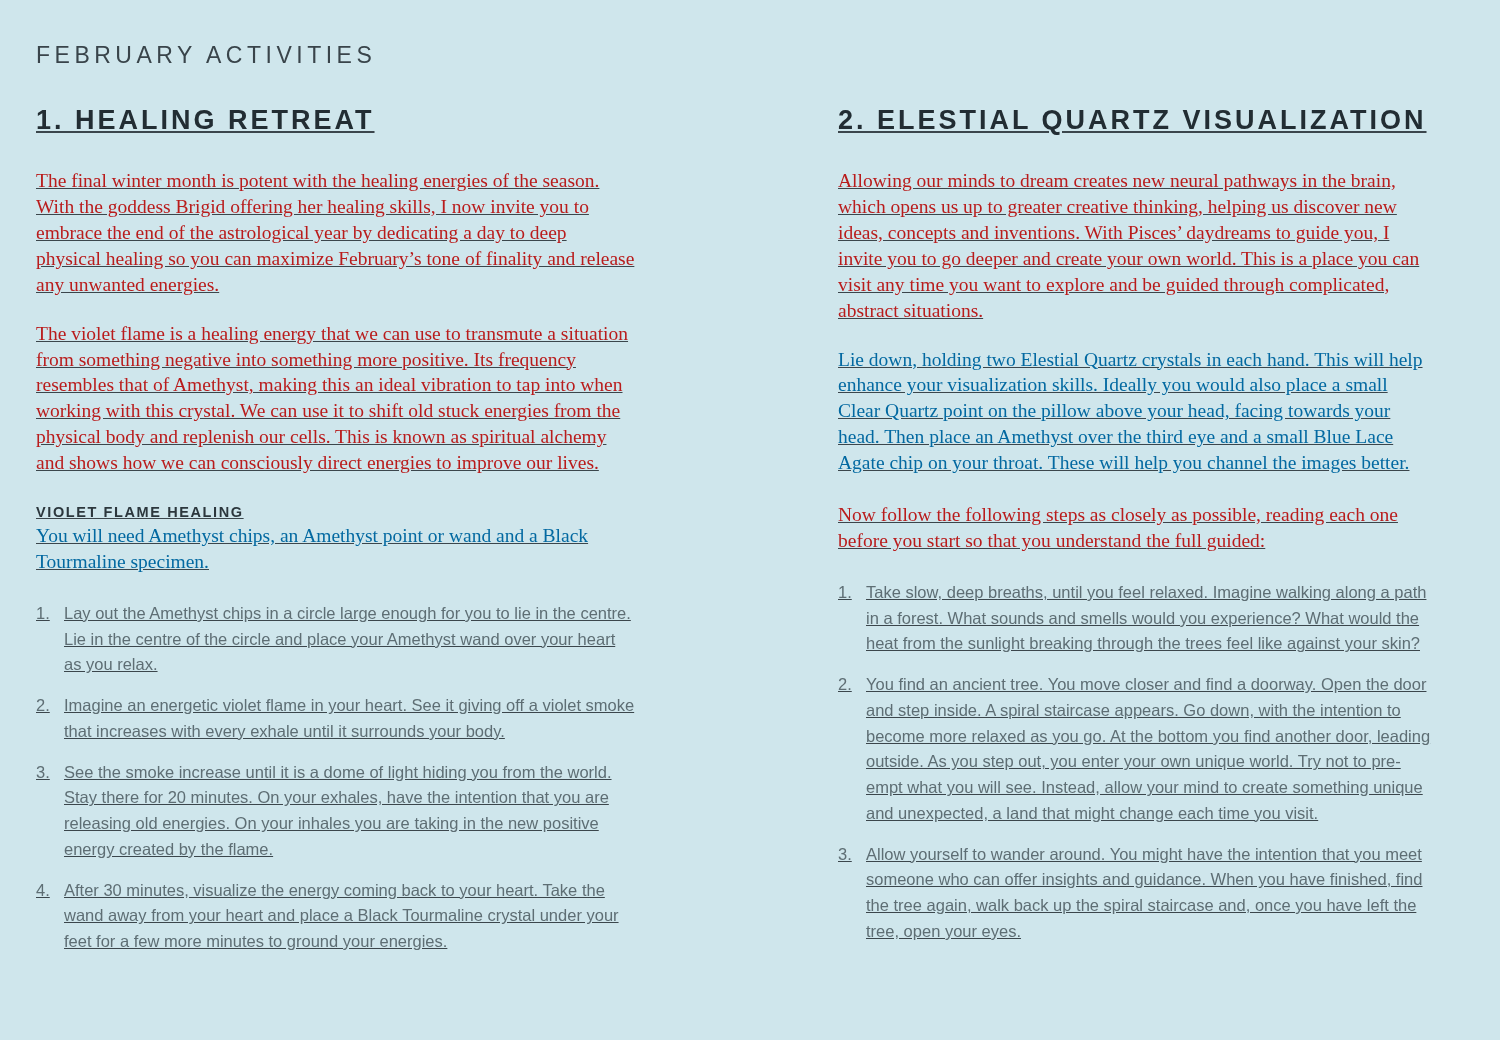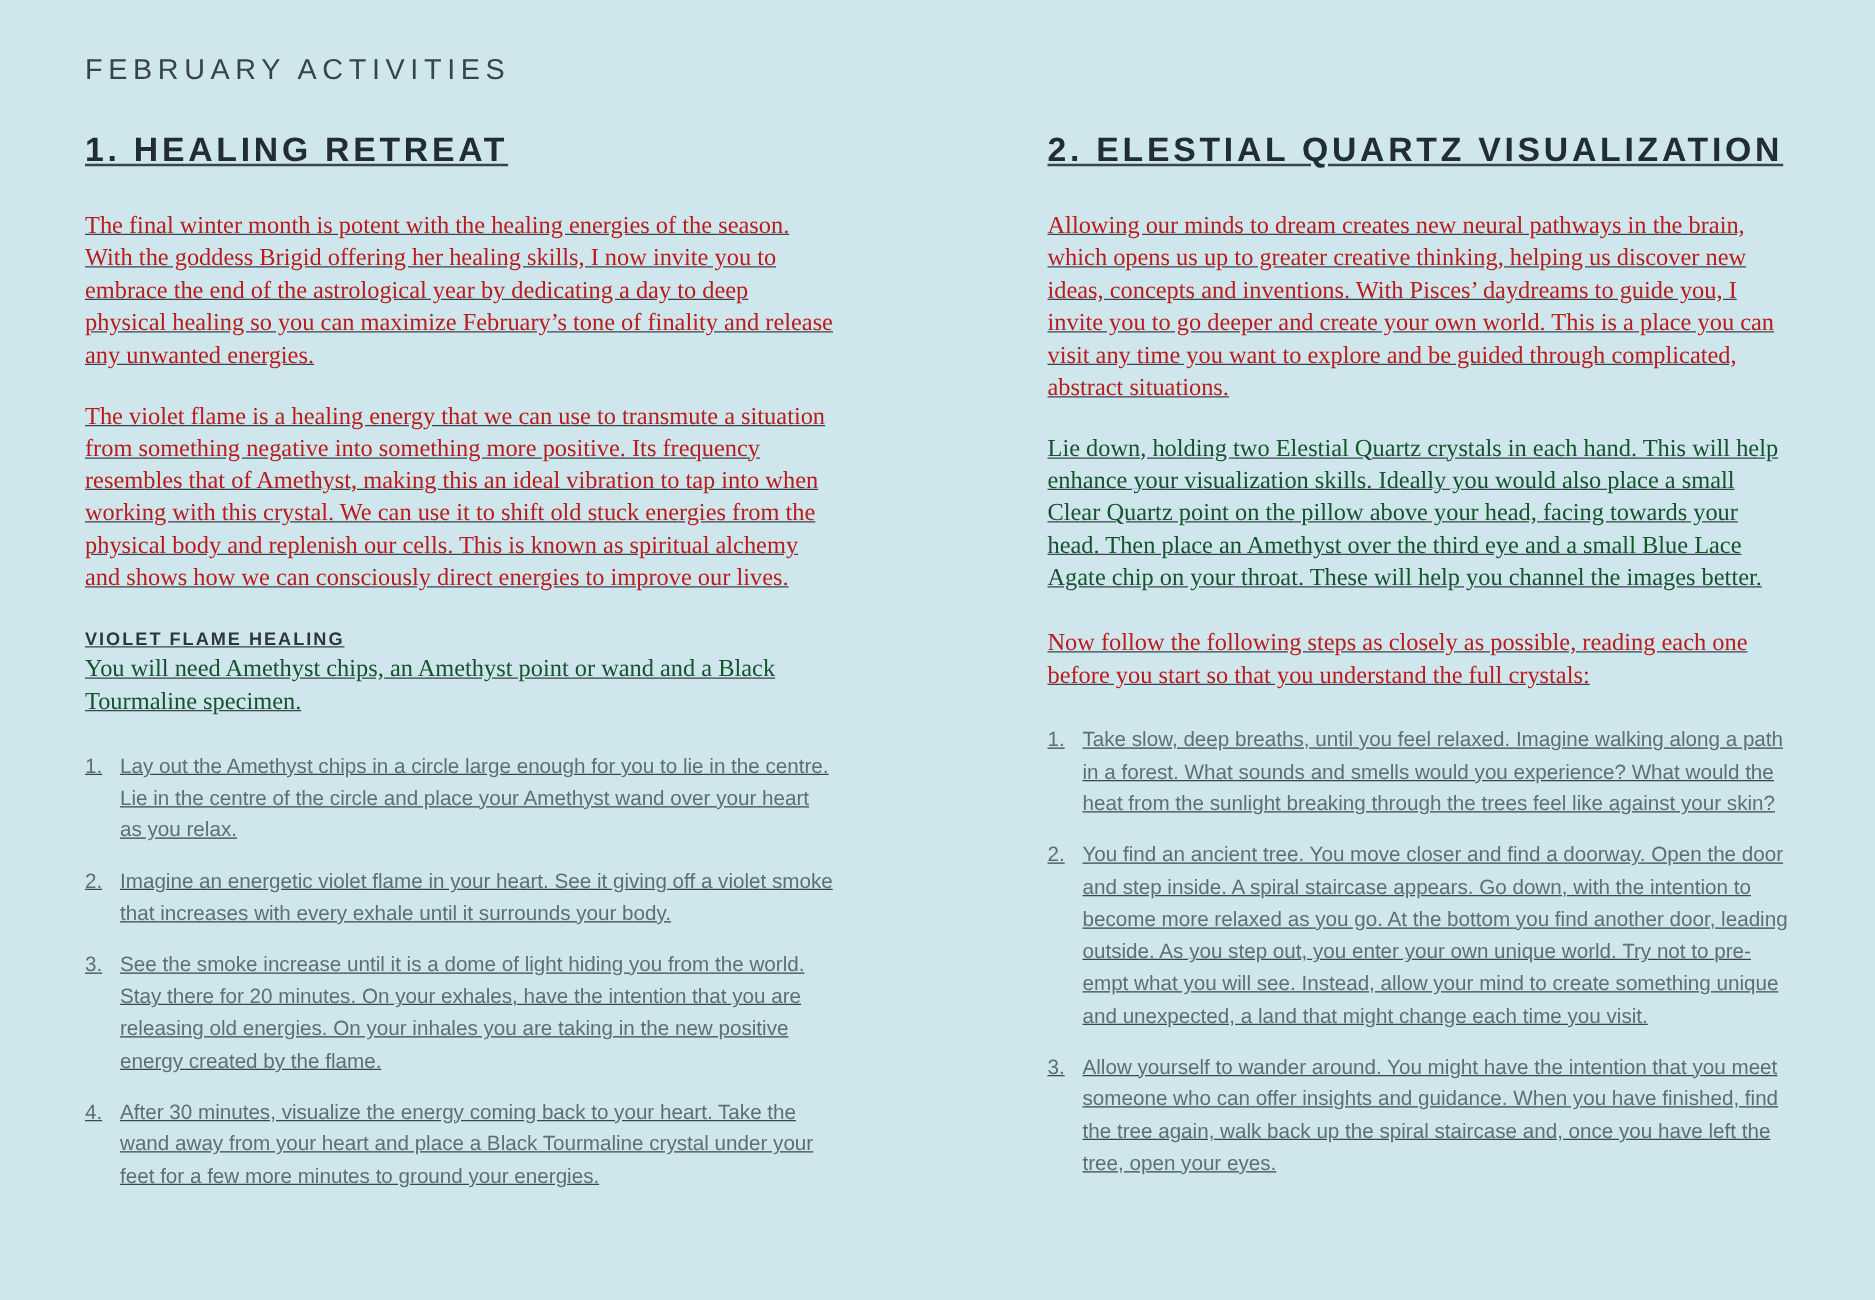--- a/index.html
+++ b/index.html
@@ -11,21 +11,21 @@
     height: 1040px;
     background: #cfe6ec;
     font-family: "Liberation Serif", serif;
     color: #3b464c;
     overflow: hidden;
   }
   .page {
     box-sizing: border-box;
     width: 1500px;
     height: 1040px;
-    padding: 42px 48px 30px 68px;
+    padding: 42px 48px 30px 36px;
   }
   .page-header {
     font-family: "Liberation Sans", sans-serif;
     font-size: 23px;
     font-weight: 400;
     letter-spacing: 4.5px;
     color: #39444a;
     margin: 0 0 36px 0;
   }
   .columns {
@@ -60,21 +60,21 @@
     font-size: 14.5px;
     font-weight: 700;
     letter-spacing: 1.6px;
     color: #2c373d;
     margin: 28px 0 3px 0;
   }
   .subheading-para {
     font-size: 19.5px;
     line-height: 1.33;
     margin: 0 0 26px 0;
-    color: #14532d;
+    color: #0369a1;
   }
   .steps {
     margin-top: 26px;
   }
   .step {
     display: flex;
     font-family: "Liberation Sans", sans-serif;
     font-size: 16.5px;
     line-height: 1.56;
     color: #5e6e74;
@@ -126,21 +126,21 @@
       </div>
     </div>
 
     <div class="col right">
       <h2 class="col-heading">2. ELESTIAL QUARTZ VISUALIZATION</h2>
 
       <p class="para">Allowing our minds to dream creates new neural pathways in the brain, which opens us up to greater creative thinking, helping us discover new ideas, concepts and inventions. With Pisces’ daydreams to guide you, I invite you to go deeper and create your own world. This is a place you can visit any time you want to explore and be guided through complicated, abstract situations.</p>
 
       <p class="subheading-para">Lie down, holding two Elestial Quartz crystals in each hand. This will help enhance your visualization skills. Ideally you would also place a small Clear Quartz point on the pillow above your head, facing towards your head. Then place an Amethyst over the third eye and a small Blue Lace Agate chip on your throat. These will help you channel the images better.</p>
 
-      <p class="para">Now follow the following steps as closely as possible, reading each one before you start so that you understand the full crystals:</p>
+      <p class="para">Now follow the following steps as closely as possible, reading each one before you start so that you understand the full guided:</p>
 
       <div class="steps">
         <div class="step">
           <span class="step-num">1.</span>
           <span class="step-text">Take slow, deep breaths, until you feel relaxed. Imagine walking along a path in a forest. What sounds and smells would you experience? What would the heat from the sunlight breaking through the trees feel like against your skin?</span>
         </div>
         <div class="step">
           <span class="step-num">2.</span>
           <span class="step-text">You find an ancient tree. You move closer and find a doorway. Open the door and step inside. A spiral staircase appears. Go down, with the intention to become more relaxed as you go. At the bottom you find another door, leading outside. As you step out, you enter your own unique world. Try not to pre-empt what you will see. Instead, allow your mind to create something unique and unexpected, a land that might change each time you visit.</span>
         </div>

